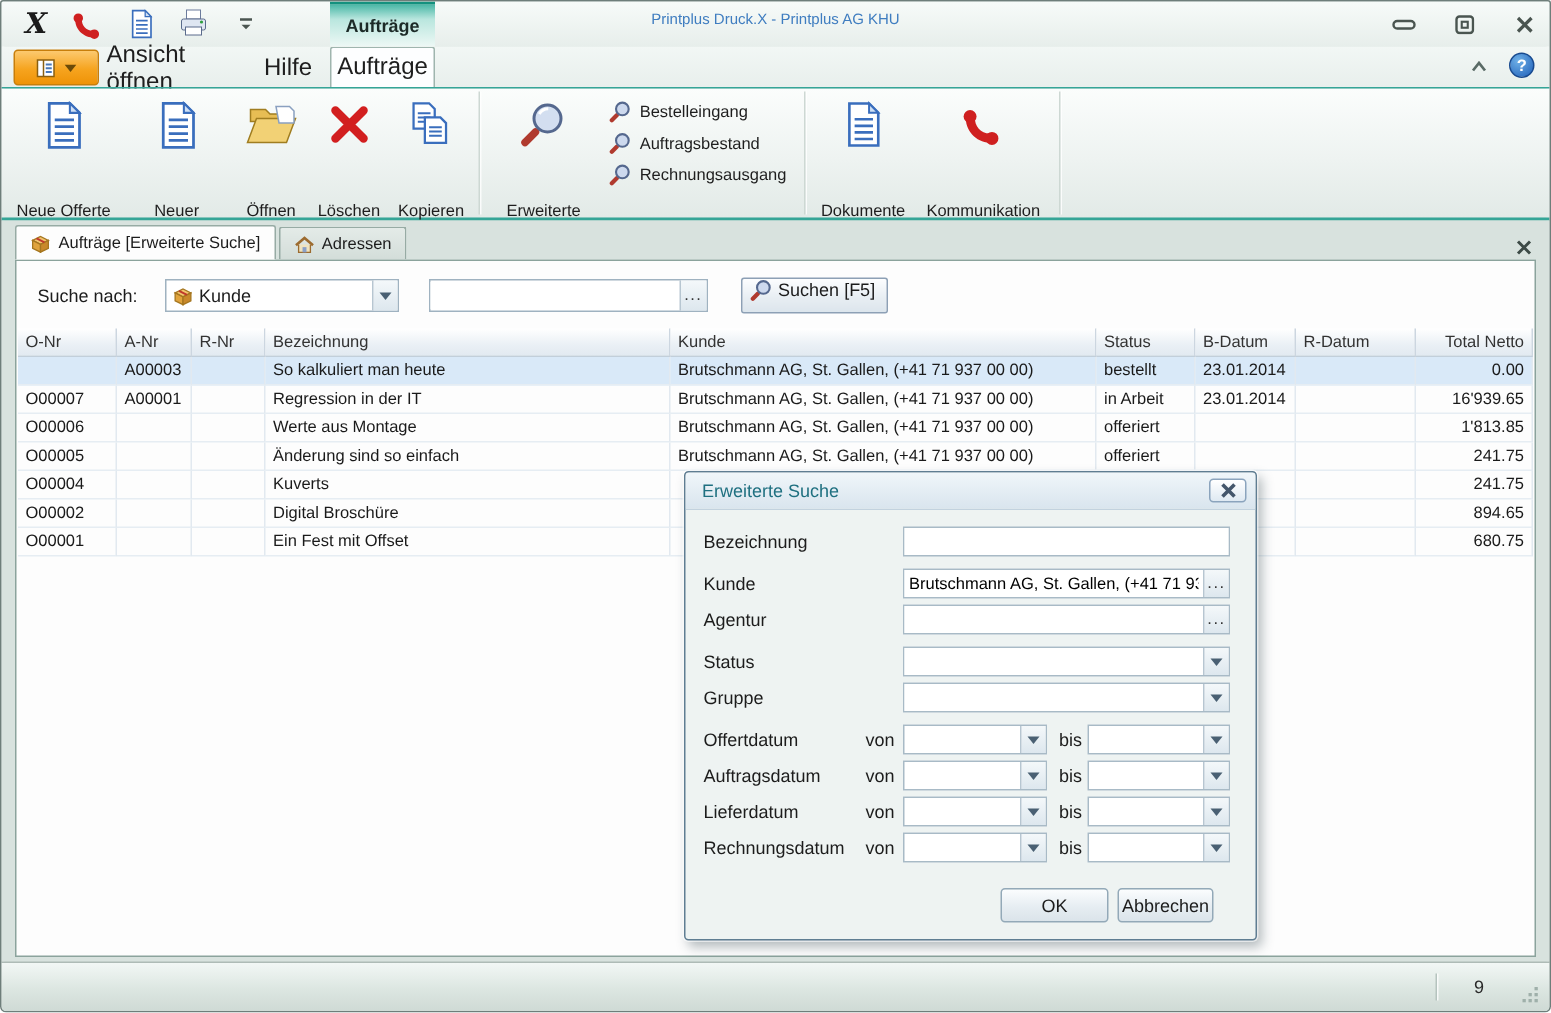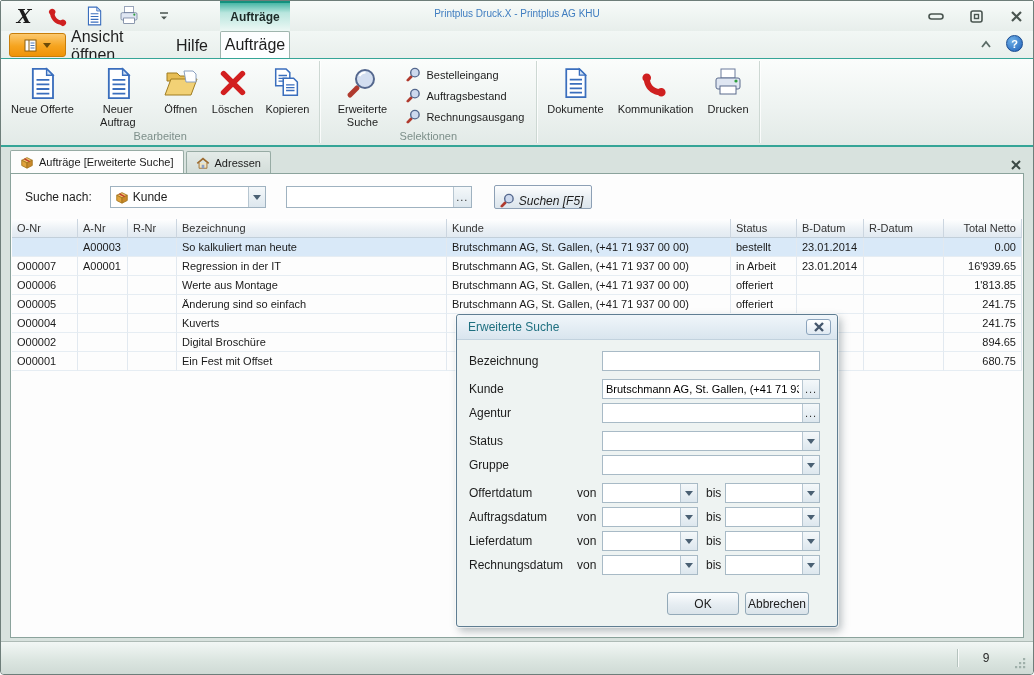--- a/index.html
+++ b/index.html
@@ -44,21 +44,21 @@
              border:1px solid #184a8f; }
 
   
   .ribbon{ position:absolute; left:0; top:57px; width:100%; height:89px;
            background:linear-gradient(#fbfdfc,#eef3f1 55%,#e2eae7);
            border-top:1px solid #35a597; border-bottom:2px solid #35a597; display:flex; }
   .rgroup{ display:flex; flex-direction:column; padding-top:2px; }
   .rgroup-content{ display:flex; flex:1; align-items:flex-start; padding:2px 4px 0 4px; }
   .rgroup-label{ text-align:center; font-size:11px; color:#7d8f8a; padding:1px 0 3px 0; }
   .rsep{ width:1px; background:#cdd8d3; box-shadow:1px 0 0 rgba(255,255,255,.8); margin:2px 0; }
-  .rbtn{ display:flex; flex-direction:column; padding:3px 6px 0 6px; min-width:50px; }
+  .rbtn{ display:flex; flex-direction:column; padding:3px 6px 0 6px; min-width:50px;gap:32px; }
   .rbtn .ico{ height:34px; display:flex; align-items:center; justify-content:center; }
   .rbtn .lbl{ font-size:11px; color:#1e1e1e; text-align:center; line-height:13px; margin-top:3px; max-width:64px; }
   .smallcol{ display:flex; flex-direction:column; justify-content:flex-start; gap:6px; padding:4px 8px 0 6px; }
   .rsmall{ display:flex; align-items:center; gap:5px; font-size:11px; color:#1e1e1e; }
 
   
   .content{ position:absolute; left:0; top:146px; width:100%; bottom:33px; background:#d8e2de; }
   .doctabs{ position:absolute; left:9px; top:4px; right:9px; height:22px; display:flex; align-items:flex-end; }
   .dtab{ display:flex; align-items:center; gap:5px; padding:0 9px; height:22px; font-size:11px; color:#1c1c1c;
          border:1px solid #97aba4; border-bottom:none; border-radius:2px 2px 0 0;
@@ -71,23 +71,23 @@
   .combo{ width:156px; height:22px; border:1px solid #9fb2c0; background:#fff; display:flex; align-items:center; }
   .combo .cicon{ margin:0 4px 0 4px; display:flex; }
   .combo .ctext{ flex:1; font-size:12px; }
   .drop-arrow{ width:17px; height:100%; border-left:1px solid #b7c6d1;
                background:linear-gradient(#f4f8fa,#dde7ee); display:flex; align-items:center; justify-content:center; }
   .tri{ width:0; height:0; border-left:4px solid transparent; border-right:4px solid transparent; border-top:5px solid #4a6073; }
   .qwrap{ width:186px; height:22px; border:1px solid #9fb2c0; background:#fff; display:flex; align-items:center; margin-left:2px; }
   .qwrap input{ flex:1; border:none; outline:none; height:18px; font-size:12px; padding:0 4px; font-family:"Liberation Sans",sans-serif;}
   .dots-btn{ width:18px; height:100%; border-left:1px solid #b7c6d1; background:linear-gradient(#f4f8fa,#dde7ee);
              font-size:11px; letter-spacing:1px; color:#333; display:flex; align-items:center; justify-content:center; }
-  .search-btn{ margin-left:4px; height:24px; padding:0 8px 0 5px; display:flex; align-items:flex-end; gap:4px;
+  .search-btn{ margin-left:4px; height:24px; padding:0 8px 0 5px; display:flex; align-items:flex-start; gap:4px;
                border:1px solid #8da0b5; border-radius:2px; font-size:12px; color:#1c1c1c;
-               background:linear-gradient(#fcfdfe,#e8eef3 55%,#dce5ec);font-style:italic; }
+               background:linear-gradient(#fcfdfe,#e8eef3 55%,#dce5ec); }
 
   
   .table{ position:absolute; left:1px; right:1px; top:45px; font-size:11px; color:#1a1a1a; }
   .tr{ display:flex; height:19px; }
   .thead .td{ background:linear-gradient(#ffffff,#eaf0f5 60%,#e2eaf1); border-bottom:1px solid #c2cfda;
               border-right:1px solid #ccd6e0; color:#333; display:flex; align-items:center; }
   .td{ padding:0 5px; border-right:1px solid #e2e9f0; border-bottom:1px solid #e6edf3;
        white-space:nowrap; overflow:hidden; display:flex; align-items:center; }
   .c0{width:66px;} .c1{width:50px;} .c2{width:49px;} .c3{width:270px;} .c4{width:284px;}
   .c5{width:66px;} .c6{width:67px;} .c7{width:80px;} .c8{width:78px; justify-content:flex-end;}
@@ -372,31 +372,20 @@
             <svg width="30" height="30" viewBox="0 0 32 32">
                 <g transform="rotate(-45 16 16)">
                   <circle cx="13" cy="5" r="4.6" fill="#cf2020"></circle>
                   <circle cx="13" cy="27" r="4.6" fill="#cf2020"></circle>
                   <path d="M11 3 C3 9 3 23 11 29 L15 24 C10 20 10 12 15 8 Z" fill="#cf2020"></path>
                 </g>
               </svg>
           </span>
           <span class="lbl" style="max-width:92px;">Kommunikation</span>
         </div>
-        <div class="rbtn">
-          <span class="ico">
-            <svg width="32" height="30" viewBox="0 0 32 30">
-                <rect x="9" y="1" width="14" height="9" fill="#fff" stroke="#6b7b9c"></rect>
-                <rect x="4" y="10" width="24" height="11" rx="2" fill="#dfe6f2" stroke="#5a6b8c"></rect>
-                <rect x="8" y="18" width="16" height="8" fill="#fff" stroke="#5a6b8c"></rect>
-                <circle cx="24" cy="13" r="1.6" fill="#2e9e3e"></circle>
-              </svg>
-          </span>
-          <span class="lbl">Drucken</span>
-        </div>
       </div>
     </div>
 
     <div class="rsep"></div>
   </div>
 
   <div class="content">
 
     <div class="doctabs">
       <div class="dtab active">

